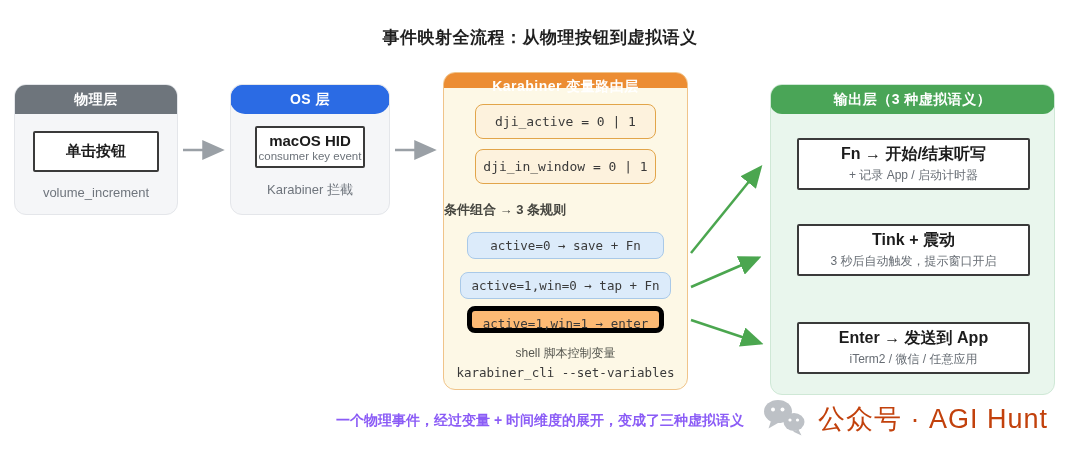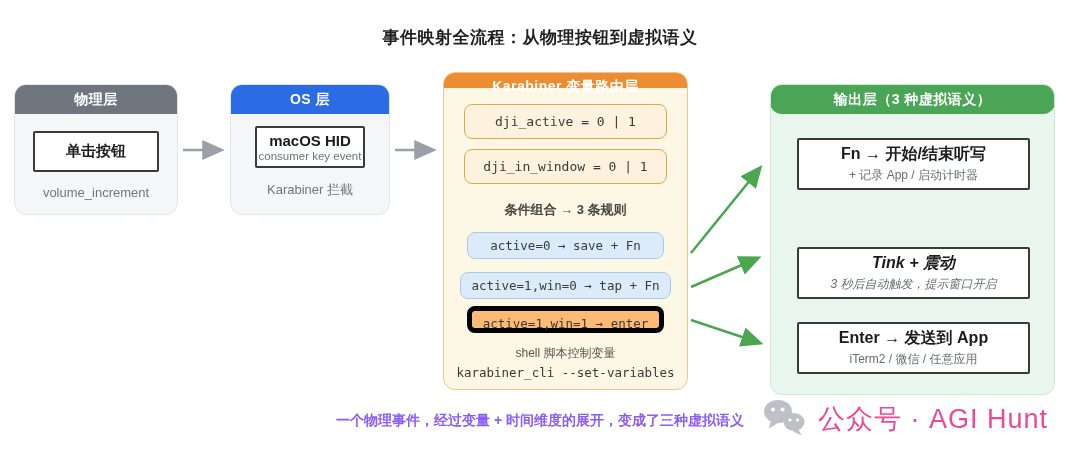--- a/index.html
+++ b/index.html
@@ -33,21 +33,21 @@
     text-align: center;
     height: 30px;
     line-height: 30px;
     letter-spacing: 0.5px;
   }
   
   .card.physical { left: 14px; top: 84px; width: 164px; height: 131px; background: #f5f6f8; border: 1px solid #e4e6ea; }
   .card.physical .card-header { background: #6e757c; margin: -1px -1px 0 -1px; }
   
   .card.os { left: 230px; top: 84px; width: 160px; height: 131px; background: #f5f6f8; border: 1px solid #e4e6ea; }
-  .card.os .card-header { background: #2b6be4; margin: -1px -1px 0 -1px; }
+  .card.os .card-header { background: #2b6be4; margin: -1px -1px 0 -1px; border-radius: 15px; }
   .white-box {
     background: #ffffff;
     border: 2px solid #3a3a3a;
     border-radius: 2px;
     margin: 17px auto 0 auto;
     text-align: center;
     display: flex;
     flex-direction: column;
     justify-content: center;
   }
@@ -63,35 +63,35 @@
   }
   
   .card.karabiner {
     left: 443px; top: 72px; width: 245px; height: 318px;
     background: #fdf8e6;
     border: 1px solid #f0c48a;
   }
   .card.karabiner .card-header { background: #ec8d33; height: 16px; line-height: 29px; margin: -1px -1px 0 -1px; }
   .mono { font-family: "DejaVu Sans Mono", "Liberation Mono", monospace; }
   .var-box {
-    width: 203px;
+    width: 181px;
     margin: 0 auto;
     background: #fdf2dd;
     border: 1px solid #e2a54a;
     border-radius: 8px;
     height: 35px;
     line-height: 33px;
     text-align: center;
     font-size: 13px;
     color: #3a3a3a;
   }
   .var-box.v1 { margin-top: 16px; }
   .var-box.v2 { margin-top: 10px; }
   .rules-label {
-    text-align: center;
+    text-align: left;
     font-size: 13px;
     font-weight: 700;
     color: #474741;
     margin-top: 17px;
   }
   .rule-box {
     margin: 7px auto 0 auto;
     border-radius: 8px;
     height: 27px;
     line-height: 25px;
@@ -131,41 +131,41 @@
     border: 2px solid #3a3a3a;
     border-radius: 2px;
     text-align: center;
     display: flex;
     flex-direction: column;
     justify-content: center;
   }
   .out-box .ob-title { font-size: 16px; font-weight: 600; color: #1c1c1c; }
   .out-box .ob-sub { font-size: 12px; color: #676d74; margin-top: 2px; }
   .out-box.o1 { top: 53px; }
-  .out-box.o2 { top: 162px; font-style: italic; }
+  .out-box.o2 { top: 139px; }
   .out-box.o3 { top: 237px; }
   
   .arrows-svg { position: absolute; left: 0; top: 0; pointer-events: none; }
   
   .caption {
     position: absolute;
     top: 412px; left: 0; width: 1080px;
     text-align: center;
     font-size: 14px;
     font-weight: 600;
     color: #8b5cf6;
   }
   
   .watermark {
     position: absolute;
     right: 32px; top: 398px;
     display: flex;
     align-items: center;
     gap: 12px;
-    color: #ec4899;
+    color: #c2410c;
     justify-content: center;
   }
   .watermark .wm-text {
     font-size: 27px;
     letter-spacing: 1px;
     white-space: nowrap;
   }
 </style>
 </head>
 <body>

